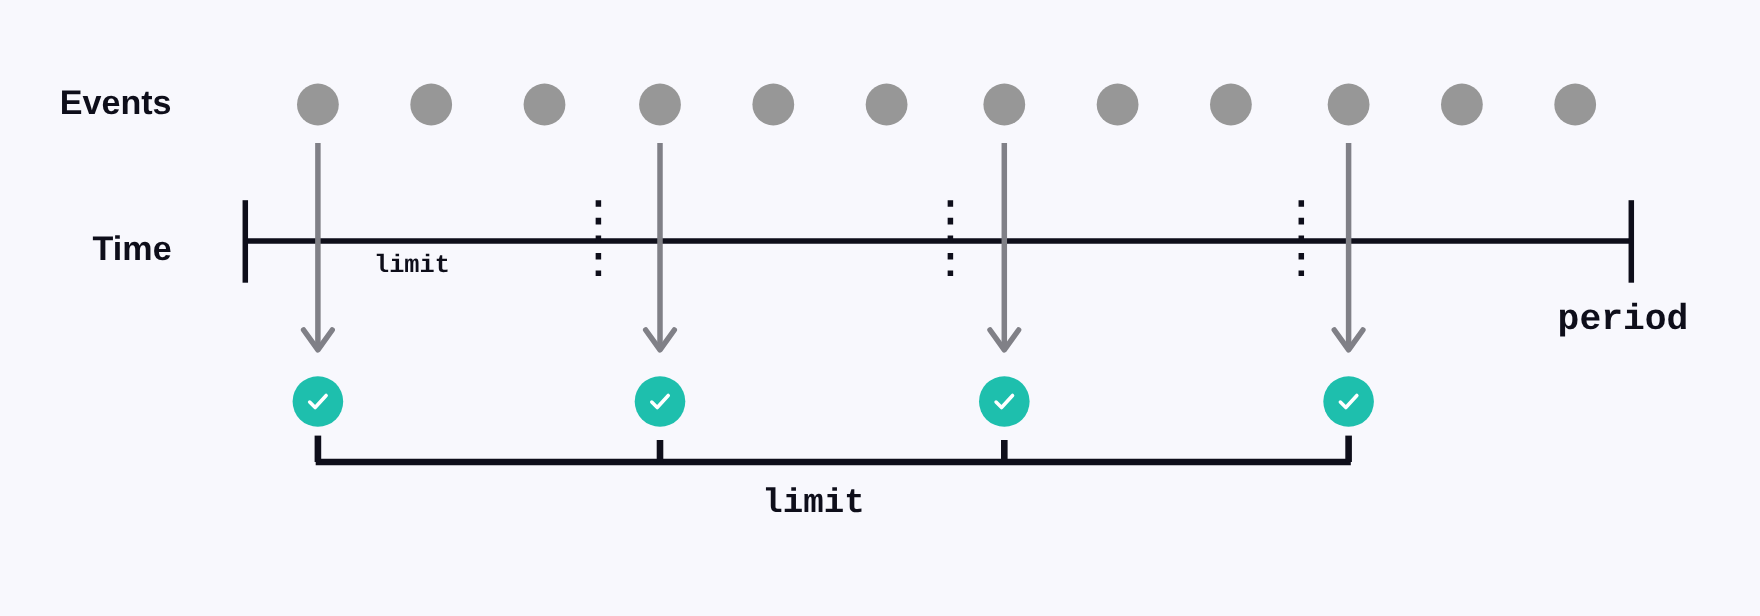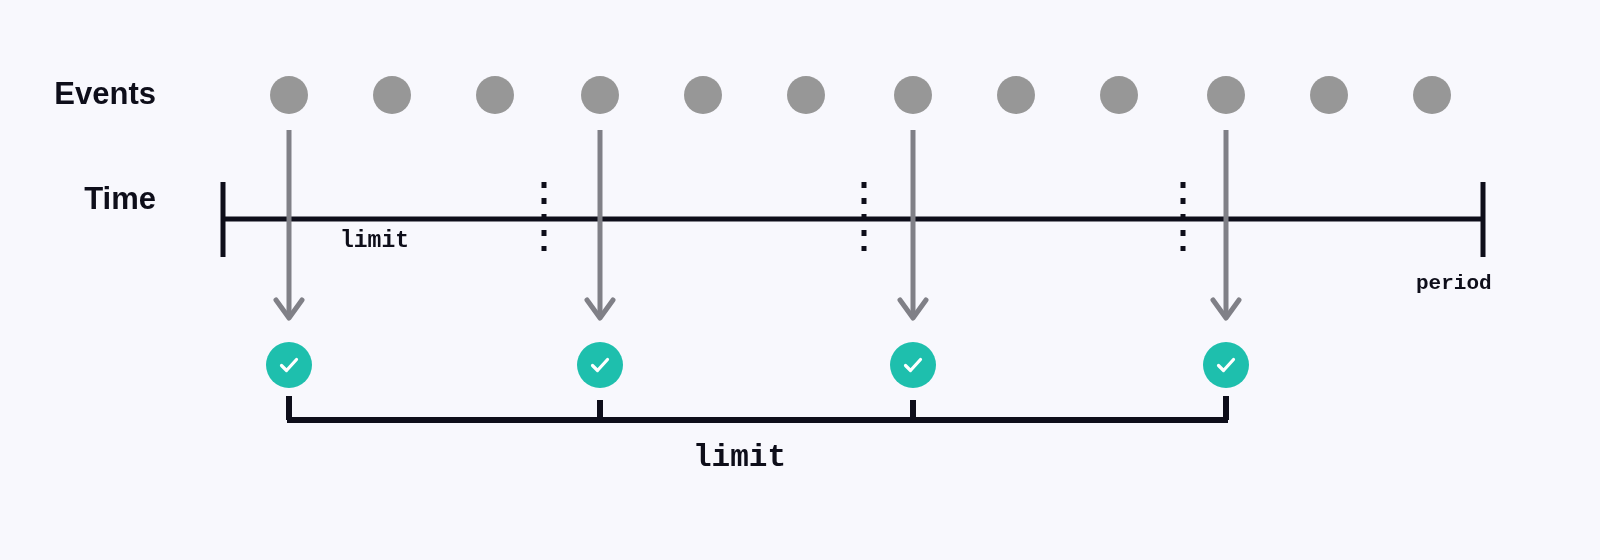--- a/index.html
+++ b/index.html
@@ -28,21 +28,21 @@
     text-align: right;
     white-space: pre-line;
   }
   #label-events {
     left: 0;
     top: 76px;
     width: 156px;
   }
   #label-time {
     left: 0;
-    top: 181px;
+    top: 208px;
     width: 156px;
   }
   #label-runs {
     left: 0;
     top: 318px;
     width: 186px;
   }
   .mono-label {
     position: absolute;
     font-family: "Liberation Mono", "DejaVu Sans Mono", monospace;
@@ -51,21 +51,21 @@
     font-size: 23px;
     white-space: nowrap;
   }
   #label-bucket {
     left: 340px;
     top: 228px;
   }
   #label-period {
     left: 1416px;
     top: 272px;
-    font-size: 21px;
+    font-size: 33px;
   }
   #label-limit {
     left: 693px;
     top: 440px;
     font-size: 31px;
   }
   .event-dot {
     position: absolute;
     width: 38px;
     height: 38px;

